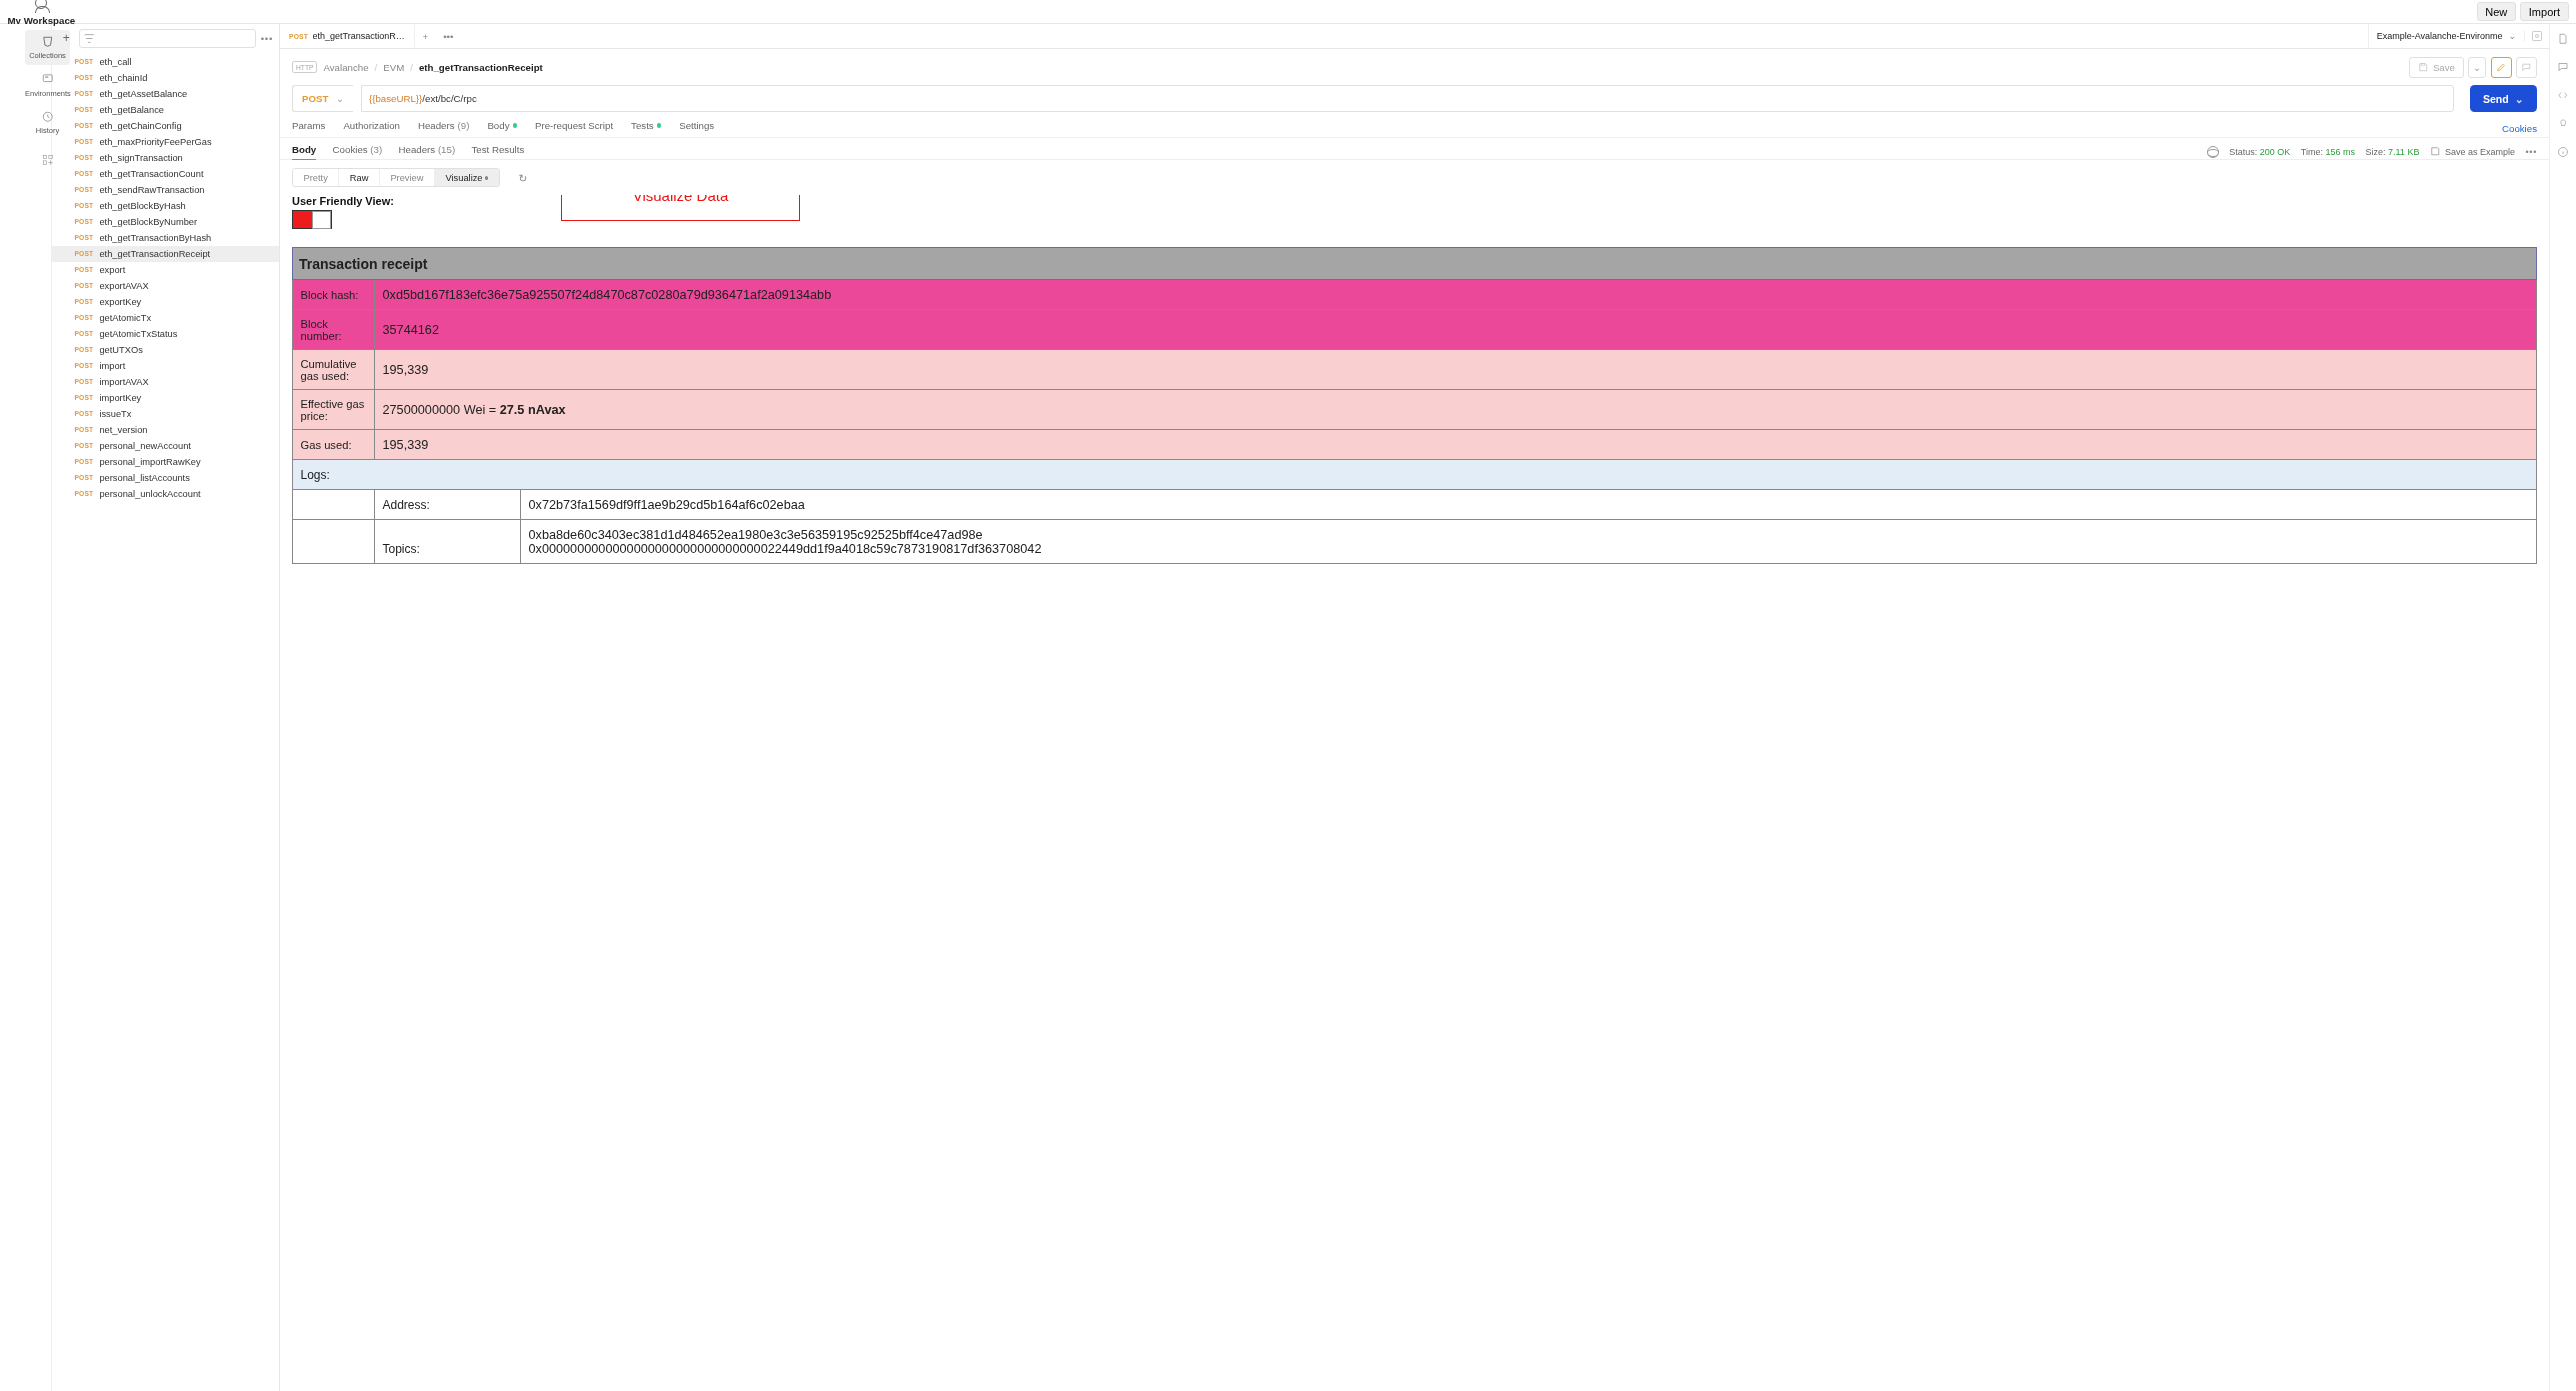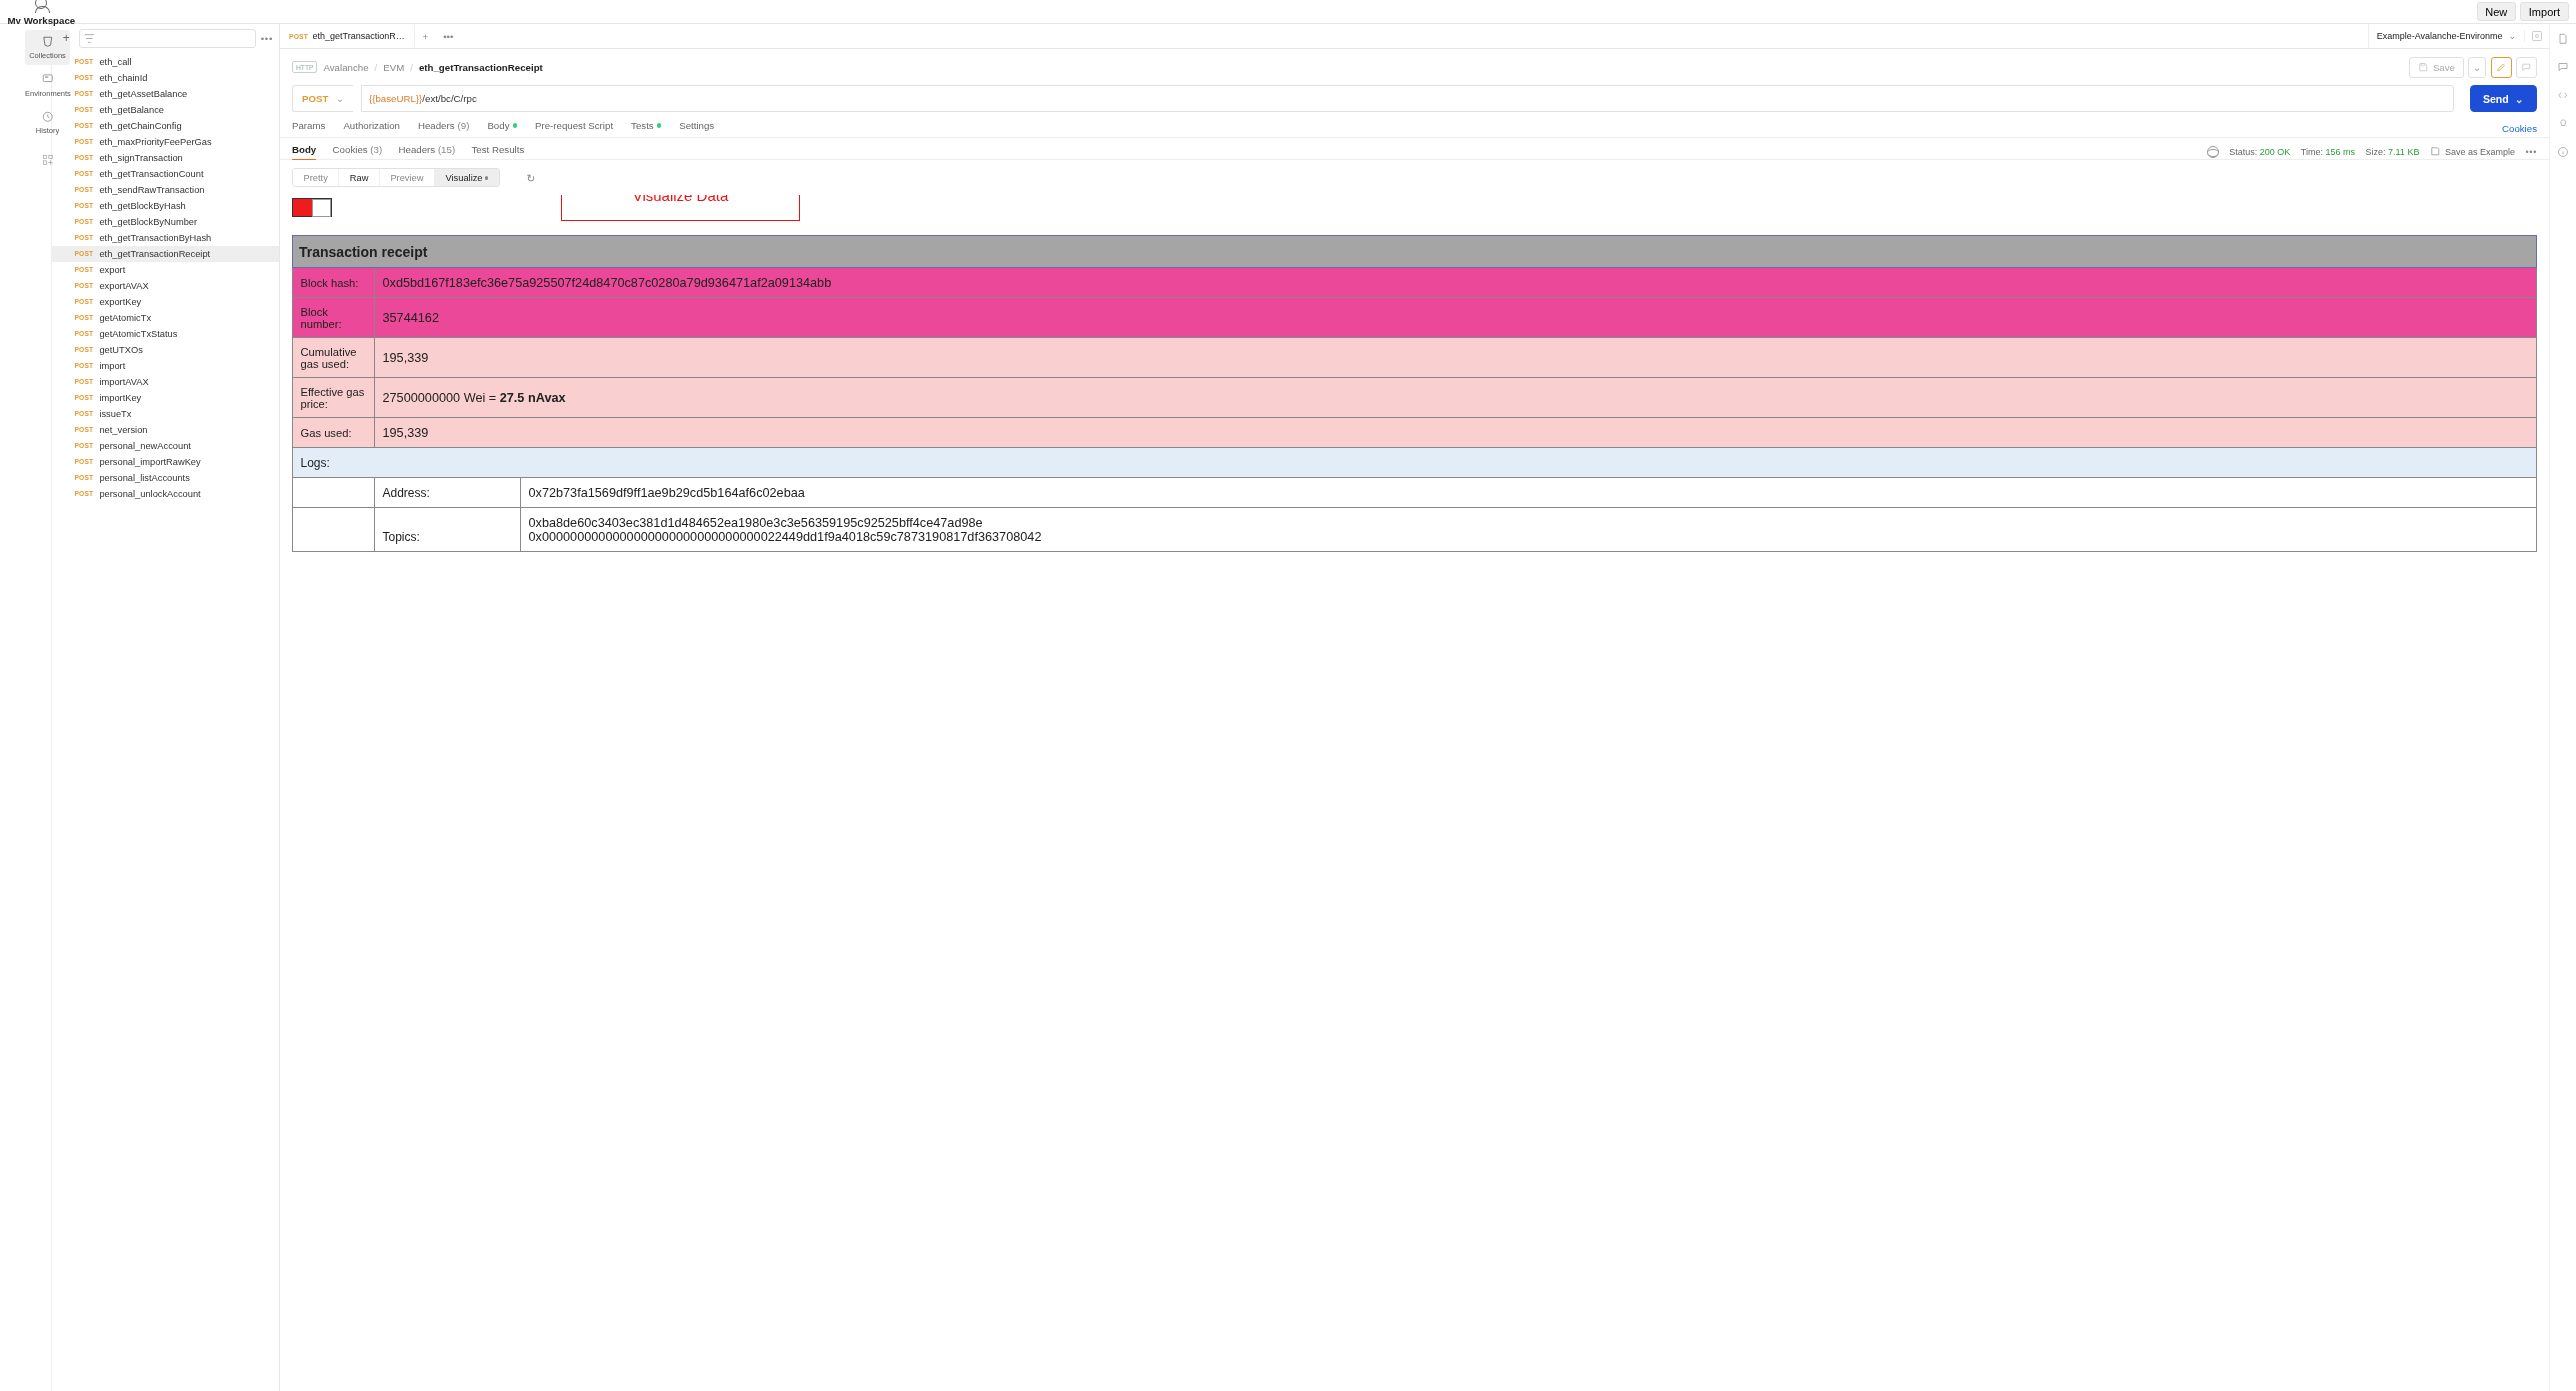--- a/index.html
+++ b/index.html
@@ -123,21 +123,21 @@
   .resptab.active::after { content:''; position:absolute; left:0; right:0; bottom:-0.7px;
     height:1.5px; background:#f26a1b; }
   .resptabs-spacer { flex:1; }
   .resp-meta { display:flex; align-items:center; gap:10.5px; color:#666; font-size:9px; }
   .globe { width:12px; height:12px; border:1.1px solid #999; border-radius:50%; position:relative;}
   .globe::before{content:'';position:absolute;top:2.2px;left:-0.7px;width:12px;height:6px;
     border-top:0.7px solid #999;border-bottom:0.7px solid #999; border-radius:50%;}
   .save-example { display:flex; align-items:center; gap:4.5px; cursor:pointer; }
 
   
-  .viewbar { display:flex; align-items:center; gap:16px; padding:7.5px 12px; border-top:0.7px solid #eee;
+  .viewbar { display:flex; align-items:center; gap:8px; padding:7.5px 12px; border-top:0.7px solid #eee;
     border-bottom:none; }
   .seg { border:0.7px solid #e0e0e0; display:flex; border-radius:3px; overflow:hidden;}
   .seg button { background:#fff; border:none; padding:3.7px 10.5px; font-size:9.3px;
     cursor:pointer; color:#888;}
   .seg button.sel { background:#eee; color:#222; }
   .seg button + button { border-left:0.7px solid #eee; }
   .vis-dot { width:3.7px;height:3.7px;border-radius:50%;background:#888;display:inline-block;
     margin-left:2.2px; vertical-align:middle;}
   .refresh { margin-left:10.5px; cursor:pointer; color:#888; font-size:10.5px;}
 
@@ -490,20 +490,21 @@
       </div>
 
       <div class="visbody">
         <div style="position:relative">
 
           <div class="callout">
             <span>Visualize Data</span>
           </div>
         </div>
 
+        <div class="ufv-label">User Friendly View:</div>
         <div class="toggle">
           <div class="knob"></div>
         </div>
 
         <table class="receipt">
           <tbody>
               <tr>
                 <th class="title" colspan="3">Transaction receipt</th>
               </tr>
 

